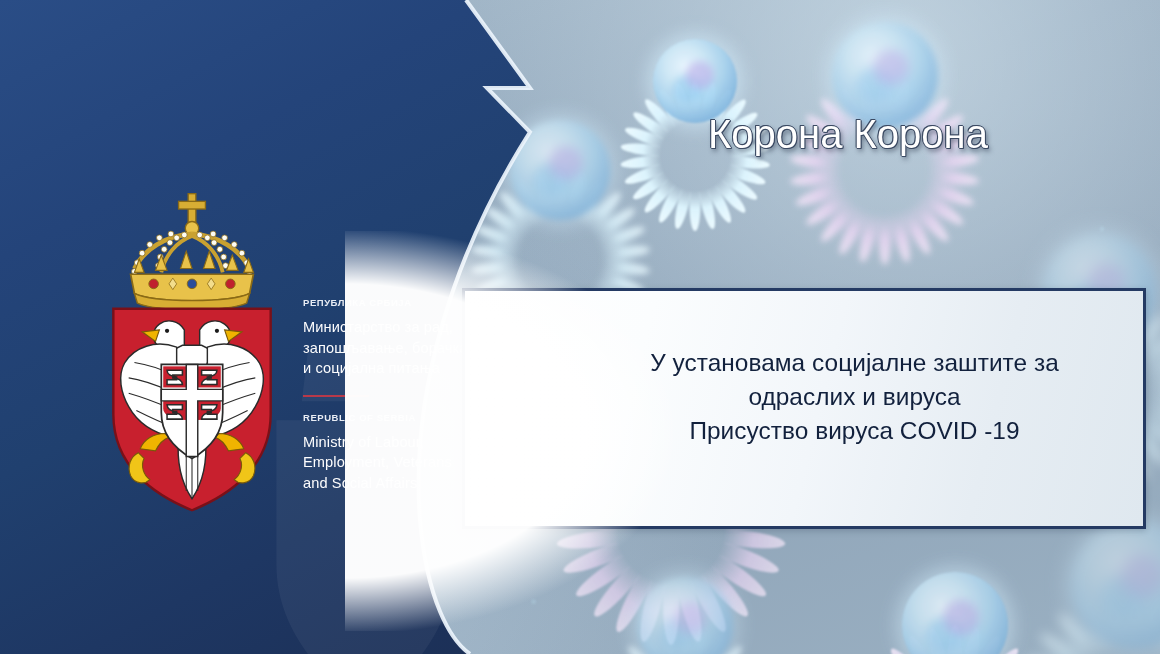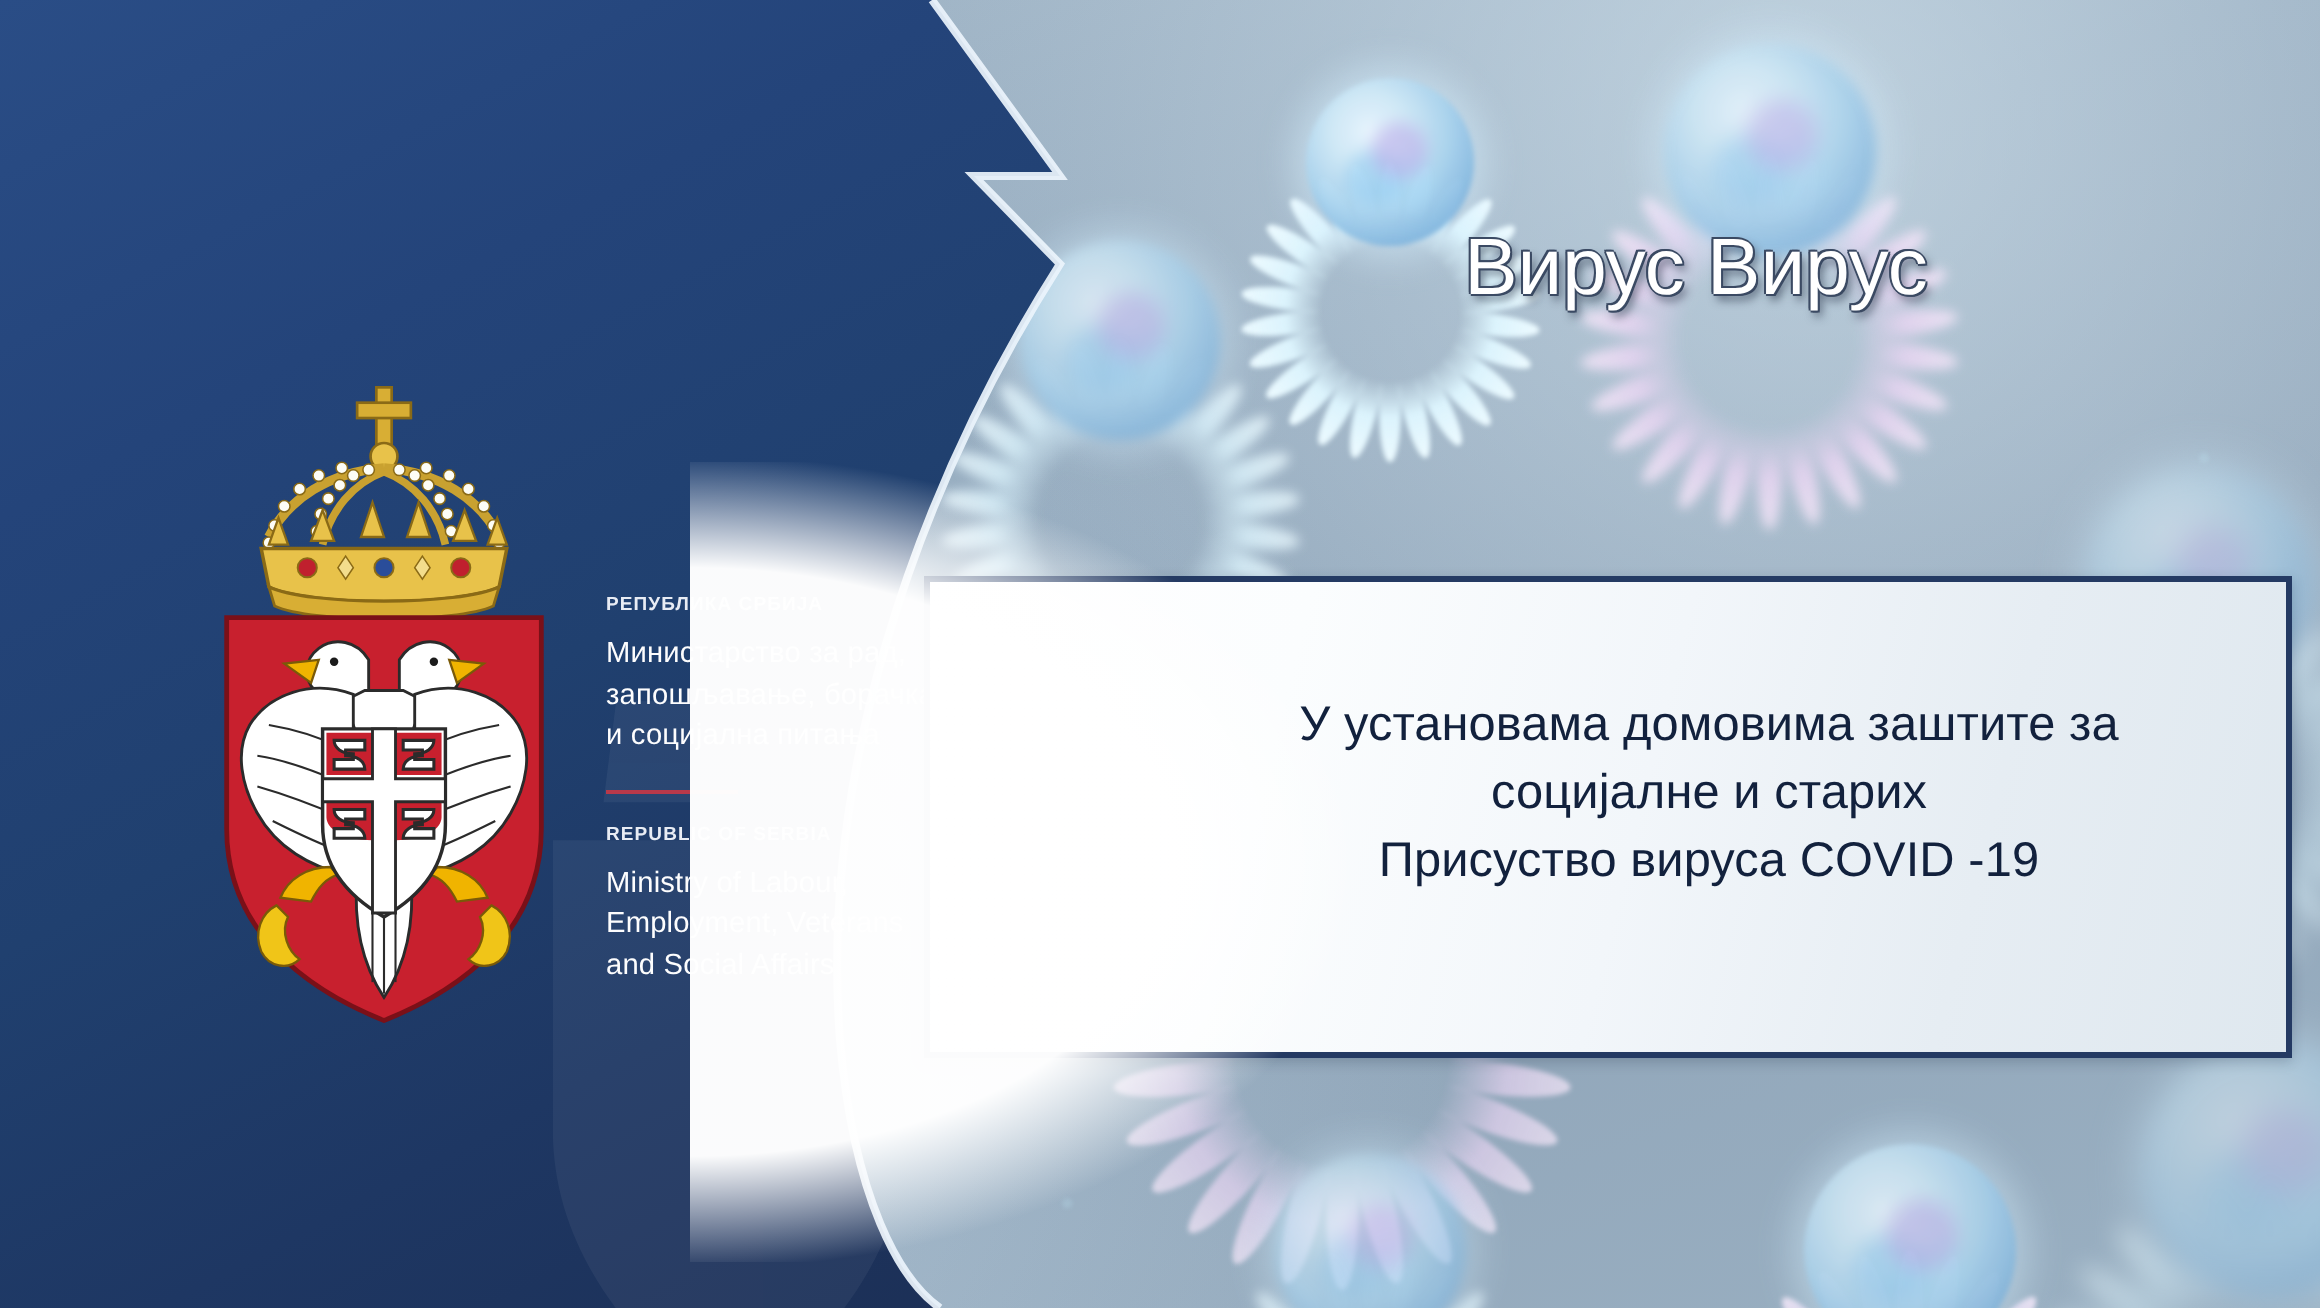--- a/index.html
+++ b/index.html
@@ -566,25 +566,25 @@
     <div class="rule"></div>
     <div class="kicker">REPUBLIC OF SERBIA</div>
     <div class="name-en">
       <div>Ministry of Labour,</div>
       <div>Employment, Veterans</div>
       <div>and Social Affairs</div>
     </div>
   </div>
 
   <div class="headline">
-    <div class="line2">Вирус Вирус</div>
+    <div class="line2">Корона Корона</div>
   </div>
 
   <div class="card">
     <div class="swoosh"></div>
     <div class="card-text">
-      <p>У установама домовима заштите за</p>
-      <p>социјалне и старих</p>
+      <p>У установама социјалне заштите за</p>
+      <p>одраслих и вируса</p>
       <p>Присуство вируса COVID -19</p>
     </div>
   </div>
 
 </div>
 
 </body></html>

